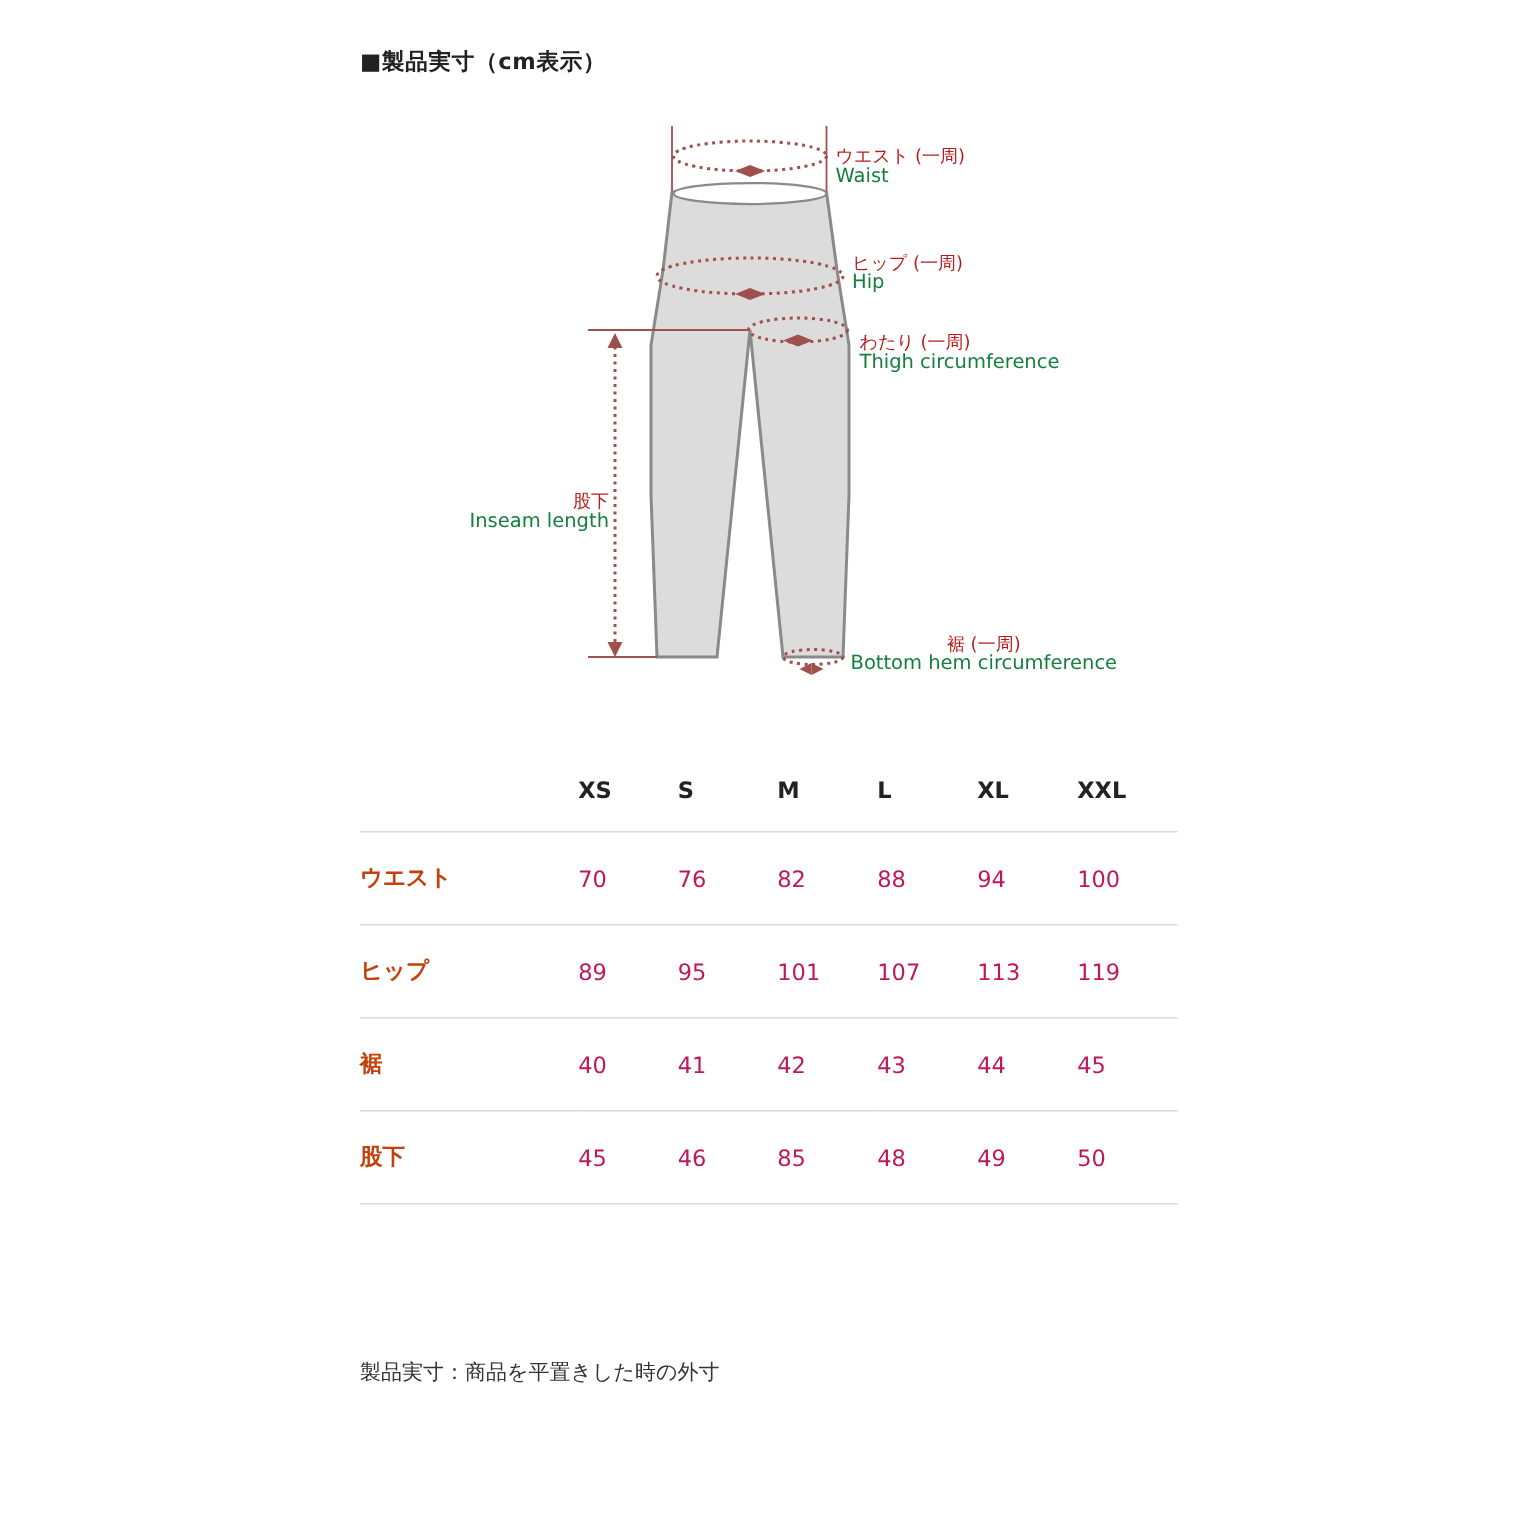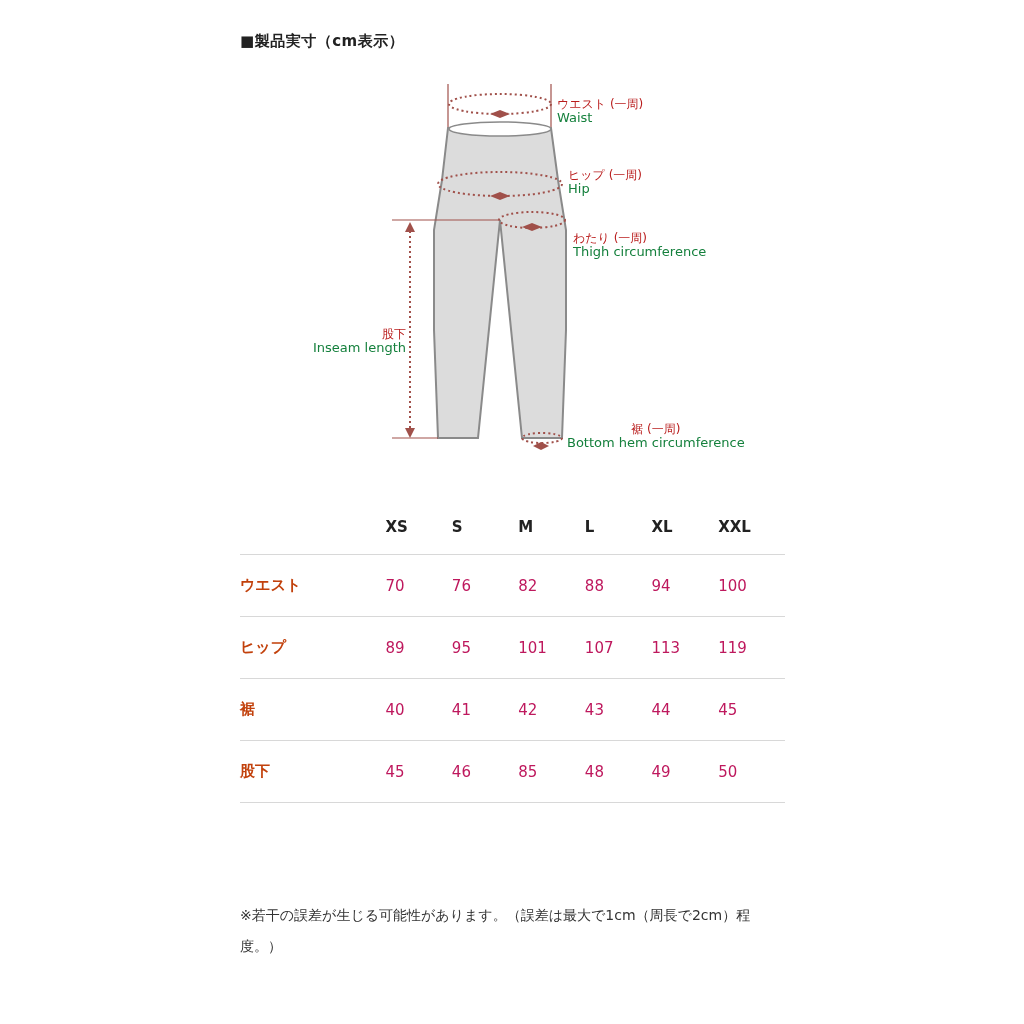--- a/index.html
+++ b/index.html
@@ -74,21 +74,21 @@
   </svg>
 
   <div class="lbl" style="left:257px; top:18px;">
     <span class="jp">ウエスト (一周)</span>
     <span class="en">Waist</span>
   </div>
   <div class="lbl" style="left:268px; top:89px;">
     <span class="jp">ヒップ (一周)</span>
     <span class="en">Hip</span>
   </div>
-  <div class="lbl" style="left:273px; top:152px;">
+  <div class="lbl" style="left:273px; top:142px;">
     <span class="jp">わたり (一周)</span>
     <span class="en">Thigh circumference</span>
   </div>
   <div class="lbl right" style="left:10px; top:248px; width:96px;">
     <span class="jp">股下</span>
     <span class="en">Inseam length</span>
   </div>
   <div class="lbl" style="left:267px; top:343px;text-align:center;">
     <span class="jp">裾 (一周)</span>
     <span class="en">Bottom hem circumference</span>
@@ -150,14 +150,14 @@
       <td>46</td>
       <td>85</td>
       <td>48</td>
       <td>49</td>
       <td>50</td>
     </tr>
   </tbody>
 </table>
 
 <div class="notes">
-  <p>※若干の誤差が生じる可能性があります。（誤差は最大で1cm（周長で2cm）程度。）</p>
+  <p>製品実寸：商品を平置きした時の外寸</p>
 </div>
 
 </body></html>

